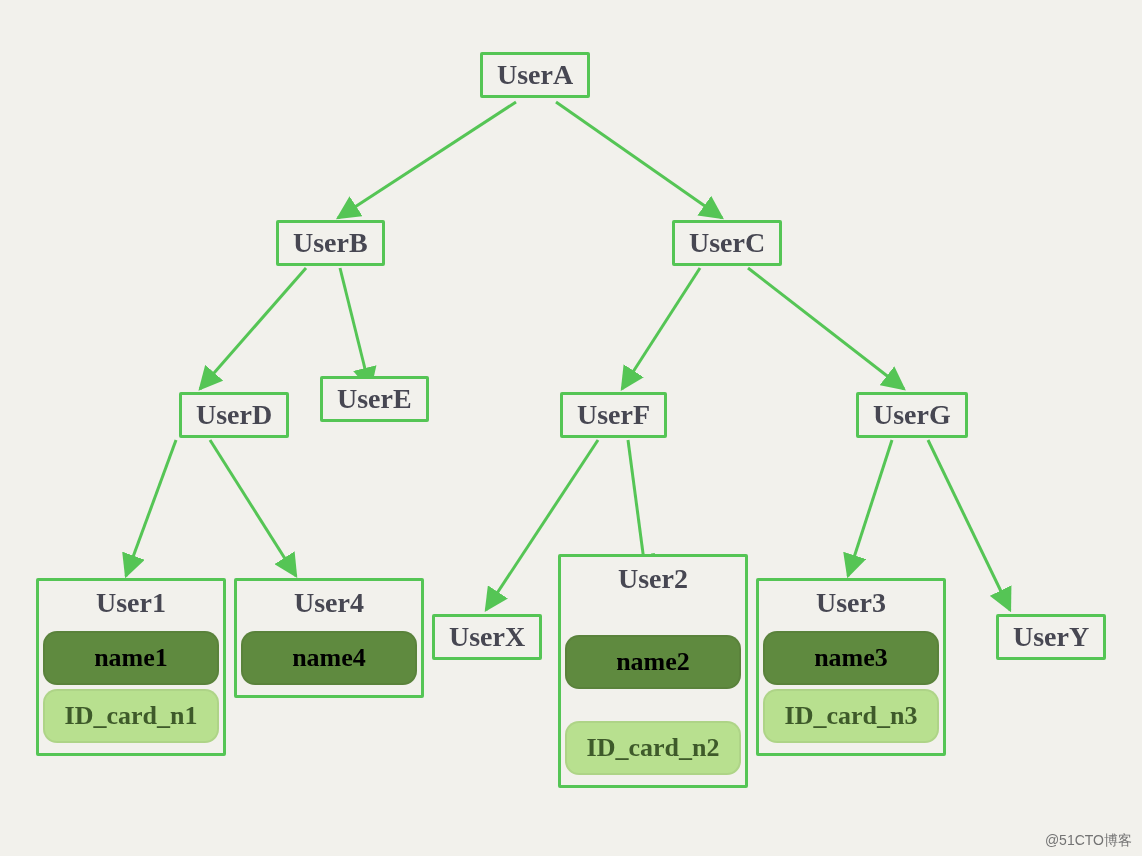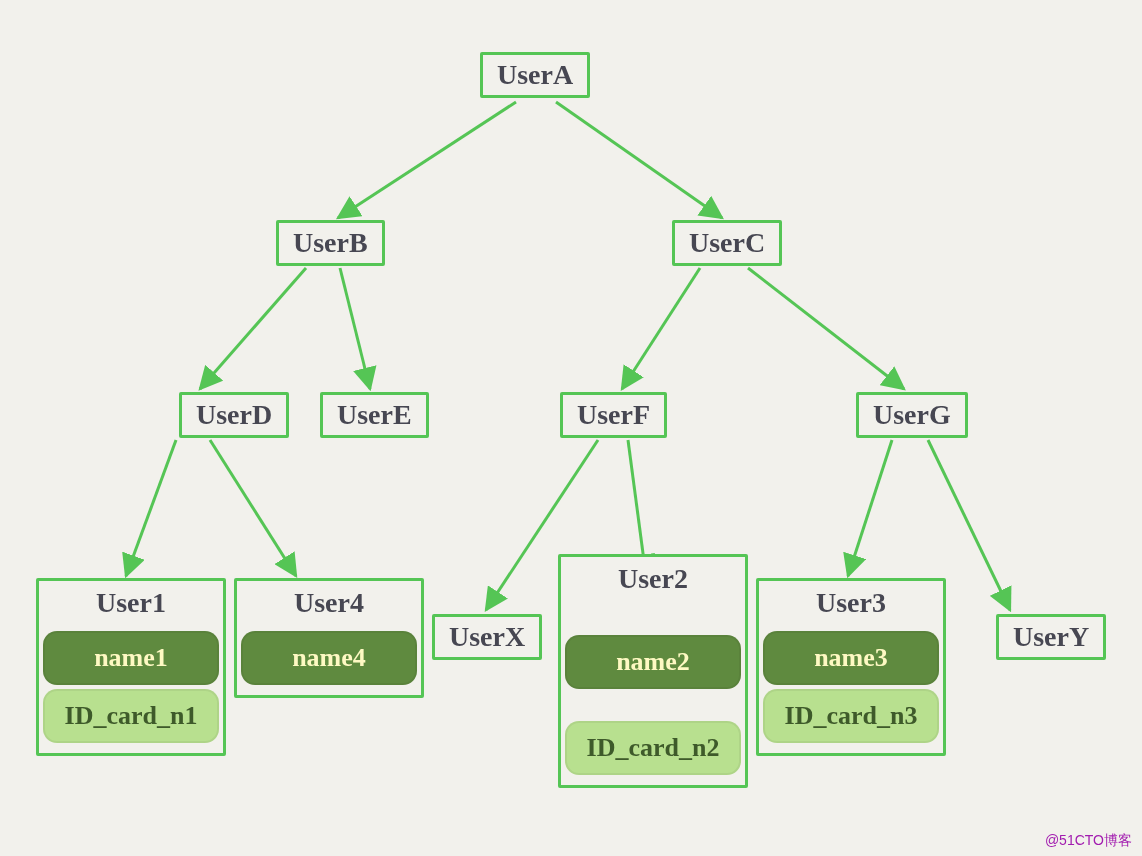--- a/index.html
+++ b/index.html
@@ -51,40 +51,40 @@
     display: flex;
     align-items: center;
     justify-content: center;
     font-size: 26px;
     font-weight: 600;
     margin-top: 4px;
     box-shadow: inset 0 0 0 2px rgba(0,0,0,0.05);
   }
   .pill-dark {
     background: #5f8a3f;
-    color: #fef9c3;
+    color: #000000;
   }
   .pill-light {
     background: #b8e08f;
     color: #3e5a2a;
   }
   svg.edges {
     position: absolute;
     top: 0; left: 0;
     width: 1142px;
     height: 856px;
     pointer-events: none;
   }
   .watermark {
     position: absolute;
     right: 10px;
     bottom: 6px;
     font-family: sans-serif;
     font-size: 14px;
-    color: #a21caf;
+    color: #737373;
   }
 </style>
 </head>
 <body>
 
 <svg class="edges">
   <defs>
     <marker id="arrow" viewBox="0 0 10 10" refX="9" refY="5" markerWidth="8" markerHeight="8" orient="auto-start-reverse">
       <path d="M 0 0 L 10 5 L 0 10 z" fill="#55c555"></path>
     </marker>
@@ -124,21 +124,21 @@
 <div class="node" style="left:276px; top:220px;">
   <span>UserB</span>
 </div>
 <div class="node" style="left:672px; top:220px;">
   <span>UserC</span>
 </div>
 
 <div class="node" style="left:138px; top:392px;margin-left:41px;">
   <span>UserD</span>
 </div>
-<div class="node" style="left:320px; top:392px;">
+<div class="node" style="left:320px; top:376px;">
   <span>UserE</span>
 </div>
 <div class="node" style="left:560px; top:392px;">
   <span>UserF</span>
 </div>
 <div class="node" style="left:856px; top:392px;">
   <span>UserG</span>
 </div>
 
 <div class="leaf-big" style="left:36px; top:578px;">

